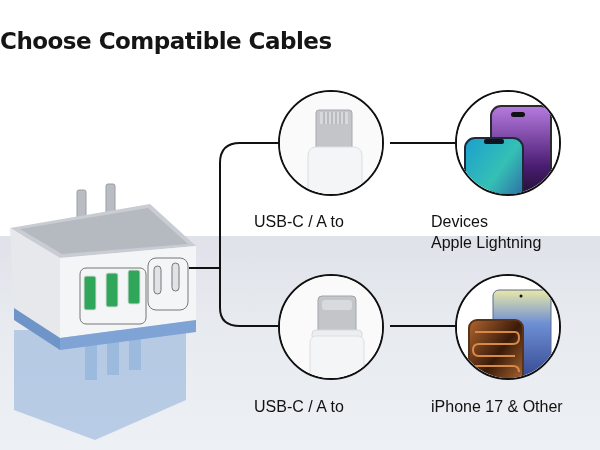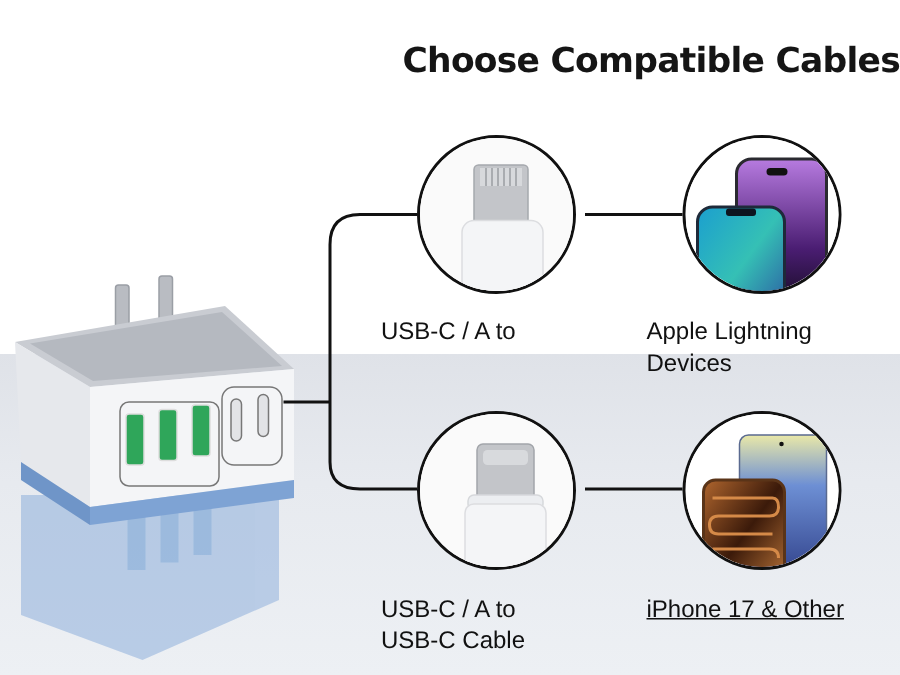--- a/index.html
+++ b/index.html
@@ -8,21 +8,21 @@
     position: relative;
     font-family: "Liberation Sans", sans-serif;
     background: #ffffff;
   }
   .bg-lower {
     position: absolute; left: 0; top: 236px; width: 600px; height: 214px;
     background: linear-gradient(180deg, #dfe2e8 0%, #e7eaef 40%, #edf0f4 100%);
   }
   .title {
     position: absolute; left: 0; top: 28px; width: 600px;
-    text-align: right;
+    text-align: left;
     font-family: "DejaVu Sans", sans-serif;
     font-weight: bold; font-size: 23px; letter-spacing: -0.5px;
     color: #151515;
   }
   .connector { position: absolute; left: 0; top: 0; width: 600px; height: 450px; }
   .circle {
     position: absolute; width: 106px; height: 106px; border-radius: 50%;
     border: 2px solid #111; background: #fff; overflow: hidden;
   }
   .label {
@@ -115,36 +115,35 @@
       </linearGradient>
     </defs>
     <rect x="0" y="0" width="106" height="106" fill="#fff"></rect>
     <rect x="34" y="14" width="60" height="100" rx="10" fill="url(#purp)" stroke="#2a2a30" stroke-width="2"></rect>
     <rect x="54" y="20" width="14" height="5" rx="2.5" fill="#111"></rect>
     <rect x="8" y="46" width="58" height="80" rx="10" fill="url(#teal)" stroke="#1e2a3a" stroke-width="2"></rect>
     <rect x="27" y="47" width="20" height="5" rx="2" fill="#0d1520"></rect>
   </svg>
 </div>
 <div class="label" style="left:431px; top:211px;">
+  <div>Devices</div>
   <div>Apple Lightning</div>
-  <div>Devices</div>
 </div>
 
 <div class="circle" style="left:278px; top:274px;">
   <svg width="106" height="106" viewBox="0 0 106 106">
     <rect x="0" y="0" width="106" height="106" fill="#fafafa"></rect>
     <rect x="38" y="20" width="38" height="38" rx="4" fill="#c3c5c9" stroke="#a2a5aa"></rect>
     <rect x="42" y="24" width="30" height="10" rx="3" fill="#d8dadd"></rect>
     <rect x="32" y="54" width="50" height="10" rx="4" fill="#eceef1" stroke="#d6d8db"></rect>
     <rect x="30" y="60" width="54" height="56" rx="6" fill="#f4f5f7" stroke="#dcdde0"></rect>
   </svg>
 </div>
 <div class="label" style="left:254px; top:396px;">
   <div>USB-C / A to</div>
-  <div>USB-C Cable</div>
 </div>
 
 <div class="circle" style="left:455px; top:274px;">
   <svg width="106" height="106" viewBox="0 0 106 106">
     <defs>
       <linearGradient id="blu" x1="0" y1="0" x2="0" y2="1">
         <stop offset="0" stop-color="#e9e8a8"></stop>
           <stop offset="0.35" stop-color="#6d8fd4"></stop>
           <stop offset="1" stop-color="#2f3f88"></stop>
       </linearGradient>
@@ -157,15 +156,15 @@
     <rect x="0" y="0" width="106" height="106" fill="#fff"></rect>
     <rect x="36" y="14" width="58" height="96" rx="6" fill="url(#blu)" stroke="#5a6a90"></rect>
     <circle cx="64" cy="20" r="1.5" fill="#111"></circle>
     <rect x="12" y="44" width="54" height="74" rx="8" fill="url(#cop)" stroke="#5a3418" stroke-width="2"></rect>
     <g fill="none" stroke="#d58a48" stroke-width="2">
       <path d="M18 56 H58 Q62 56 62 62 Q62 68 56 68 H22 Q16 68 16 74 Q16 80 22 80 H58"></path>
       <path d="M18 90 H56 Q62 90 62 96"></path>
     </g>
   </svg>
 </div>
-<div class="label" style="left:431px; top:396px;text-decoration:underline;">
+<div class="label" style="left:431px; top:396px;">
   <div>iPhone 17 &amp; Other</div>
 </div>
 
 </body></html>

